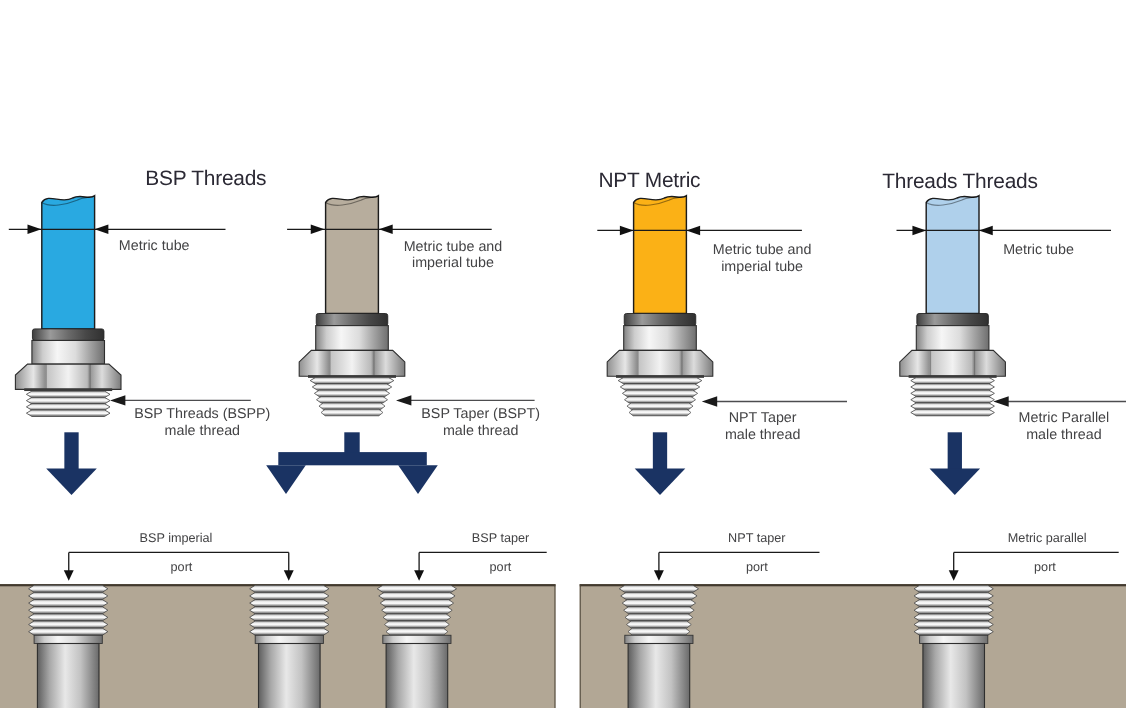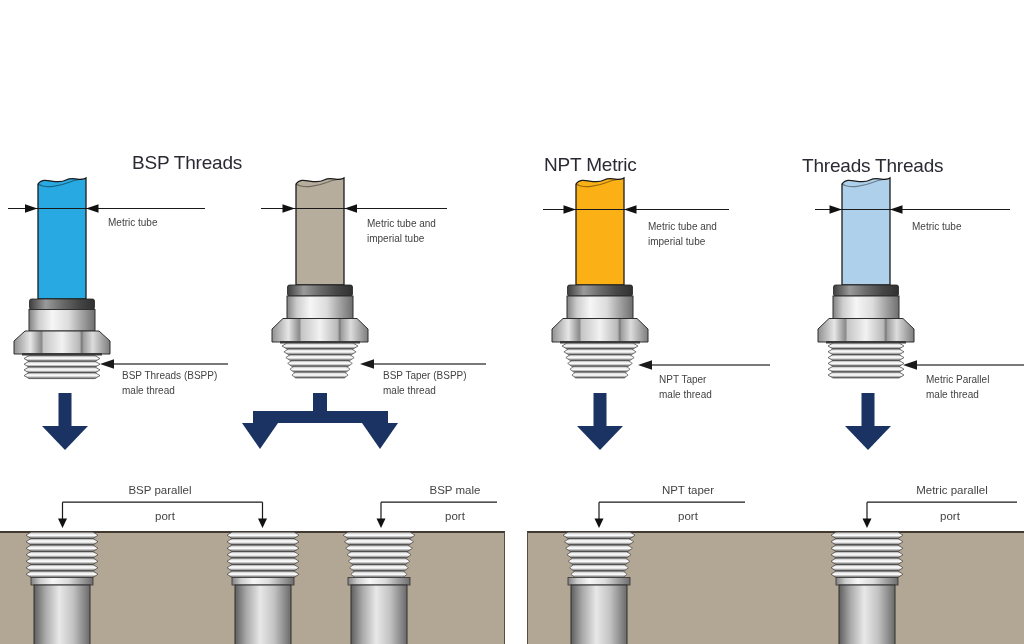--- a/index.html
+++ b/index.html
@@ -1,19 +1,19 @@
 <!DOCTYPE html>
 <html><head>
 <meta charset="utf-8">
 <style>
   html,body{margin:0;padding:0;background:#fff;}
   .stage{position:relative;width:1024px;height:644px;background:#fff;overflow:hidden;
          font-family:"Liberation Sans","DejaVu Sans",sans-serif;}
   .ttl{position:absolute;font-size:19px;font-weight:400;color:#2b2934;letter-spacing:-0.2px;white-space:nowrap;z-index:4;margin-top:43px;}
-  .lbl{position:absolute;font-size:10px;color:#434345;line-height:15px;white-space:nowrap;z-index:4;}
+  .lbl{position:absolute;font-size:13px;color:#434345;line-height:15px;white-space:nowrap;z-index:4;text-align:center;}
   .lbl span{display:block;}
   .thlbl{line-height:14.5px;}
   .pname,.pword{position:absolute;font-size:11.5px;color:#434345;width:120px;text-align:center;white-space:nowrap;z-index:4;}
   .block{position:absolute;top:531px;height:113px;background:#b2a795;border-top:2px solid #423a2e;box-sizing:border-box;z-index:1;}
   .block-l{left:0;width:505px;border-right:1px solid #554d40;}
   .block-r{left:527px;width:497px;border-left:1px solid #554d40;}
   svg{position:absolute;overflow:visible;}
   .z2{z-index:2;} .z3{z-index:3;}
 </style>
 </head>
@@ -193,21 +193,21 @@
   <svg class="z3" style="left:903px;top:358px" width="121" height="14">
     <line x1="12" y1="7" x2="121" y2="7" stroke="#4d4d4f" stroke-width="1.3"></line>
     <polygon points="0,7 14,2.3 14,11.7" fill="#1a1a1a"></polygon>
   </svg>
 
   <div class="lbl thlbl" style="left:122px;top:369px">
     <span>BSP Threads (BSPP)</span>
     <span>male thread</span>
   </div>
   <div class="lbl thlbl" style="left:383px;top:369px">
-    <span>BSP Taper (BSPP)</span>
+    <span>BSP Taper (BSPT)</span>
     <span>male thread</span>
   </div>
   <div class="lbl thlbl" style="left:659px;top:373px">
     <span>NPT Taper</span>
     <span>male thread</span>
   </div>
   <div class="lbl thlbl" style="left:926px;top:373px">
     <span>Metric Parallel</span>
     <span>male thread</span>
   </div>
@@ -232,29 +232,29 @@
       <polygon points="0,33 46,33 23,57"></polygon>
     </g>
   </svg>
   <svg class="z2" style="left:845px;top:393px" width="46" height="57">
     <g fill="#1a3363">
       <rect x="16.5" y="0" width="13" height="34"></rect>
       <polygon points="0,33 46,33 23,57"></polygon>
     </g>
   </svg>
 
-  <div class="pname" style="left:100px;top:484px">BSP parallel</div>
+  <div class="pname" style="left:100px;top:484px">BSP imperial</div>
   <svg class="z3" style="left:56px;top:501px" width="212" height="28">
     <path d="M6.5,1.2 H206.5 M6.5,1.2 V18 M206.5,1.2 V18" fill="none" stroke="#1a1a1a" stroke-width="1.2"></path>
     <polygon points="6.5,27 2,17.5 11,17.5" fill="#111"></polygon>
     <polygon points="206.5,27 202,17.5 211,17.5" fill="#111"></polygon>
   </svg>
   <div class="pword" style="left:105px;top:510px">port</div>
 
-  <div class="pname" style="left:395px;top:484px">BSP male</div>
+  <div class="pname" style="left:395px;top:484px">BSP taper</div>
   <svg class="z3" style="left:375px;top:501px" width="125" height="28">
     <path d="M6,1.2 H122 M6,1.2 V18" fill="none" stroke="#1a1a1a" stroke-width="1.2"></path>
     <polygon points="6,27 1.5,17.5 10.5,17.5" fill="#111"></polygon>
   </svg>
   <div class="pword" style="left:395px;top:510px">port</div>
 
   <div class="pname" style="left:628px;top:484px">NPT taper</div>
   <svg class="z3" style="left:593px;top:501px" width="153" height="28">
     <path d="M6,1.2 H152 M6,1.2 V18" fill="none" stroke="#1a1a1a" stroke-width="1.2"></path>
     <polygon points="6,27 1.5,17.5 10.5,17.5" fill="#111"></polygon>

